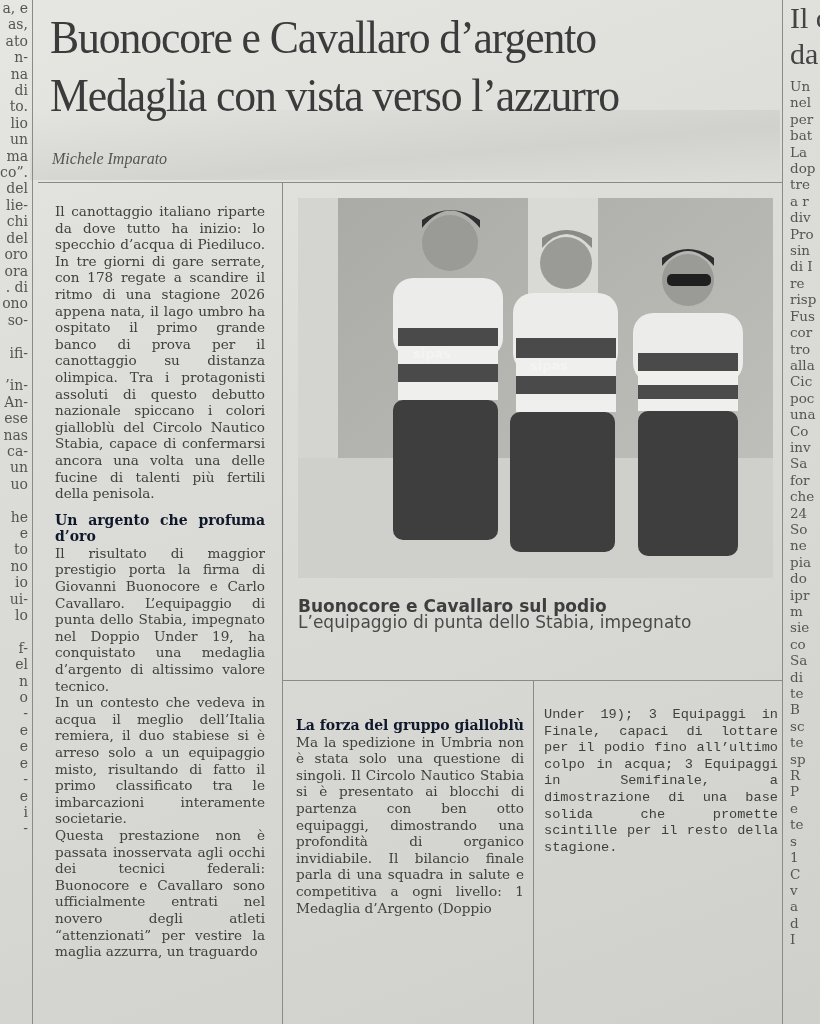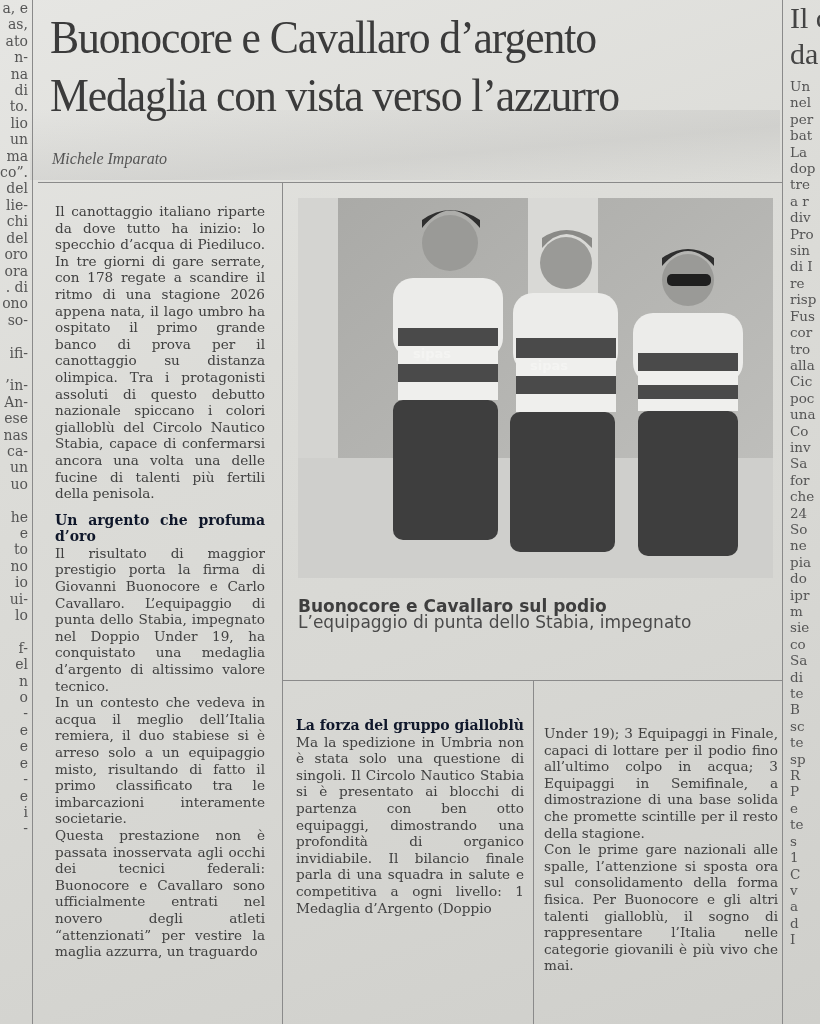--- a/index.html
+++ b/index.html
@@ -46,21 +46,21 @@
     position:absolute; font-family:"DejaVu Serif", serif;
     font-size:13.6px; line-height:16.6px; color:#404040;
     text-align:justify; hyphens:manual;
   }
   .col p { margin:0; }
   .col .sub {
     font-weight:bold; color:#0f172a; font-size:14px; line-height:16.6px; margin-top:10px;
   }
   .col1 { left:55px; top:203px; width:210px; }
   .col2 { left:296px; top:703px; width:228px; }
-  .col3 { left:544px; top:725px; width:234px; }
+  .col3 { left:544px; top:707px; width:234px;font-family:Liberation Mono, monospace; }
 
   .photo {
     position:absolute; left:298px; top:198px; width:475px; height:380px;
     background:#b9b9b6; overflow:hidden;
   }
   .caption {
     position:absolute; left:298px; top:598px; width:470px;
     font-family:"DejaVu Sans", sans-serif; font-size:17px; line-height:16px; color:#4a4a4a;
   }
   .caption .cap-title { font-weight:bold; color:#3e3e3e; }
@@ -263,14 +263,13 @@
   <div>L’equipaggio di punta dello Stabia, impegnato</div>
 </div>
 
 <div class="col col2">
   <div class="sub" style="margin-top:14px;">La forza del gruppo gialloblù</div>
   <p>Ma la spedizione in Umbria non è stata solo una questione di singoli. Il Circolo Nautico Stabia si è presentato ai blocchi di partenza con ben otto equipaggi, dimostrando una profondità di organico invidiabile. Il bilancio finale parla di una squadra in salute e competitiva a ogni livello: 1 Medaglia d’Argento (Doppio</p>
 </div>
 
 <div class="col col3">
   <p>Under 19); 3 Equipaggi in Finale, capaci di lottare per il podio fino all’ultimo colpo in acqua; 3 Equipaggi in Semifinale, a dimostrazione di una base solida che promette scintille per il resto della stagione.</p>
-  <p>Con le prime gare nazionali alle spalle, l’attenzione si sposta ora sul consolidamento della forma fisica. Per Buonocore e gli altri talenti gialloblù, il sogno di rappresentare l’Italia nelle categorie giovanili è più vivo che mai.</p>
 </div>
 
 </body></html>

